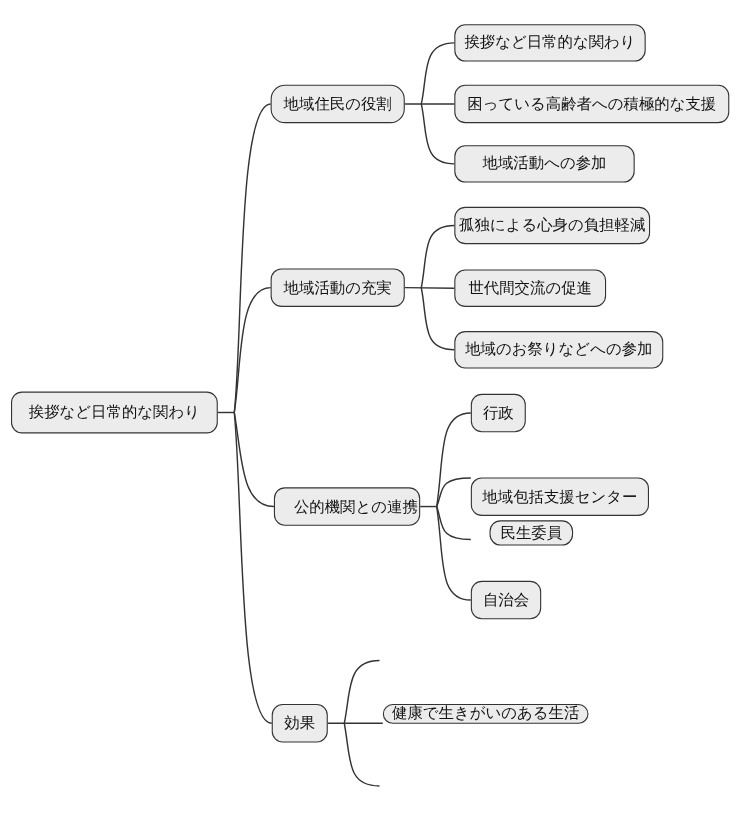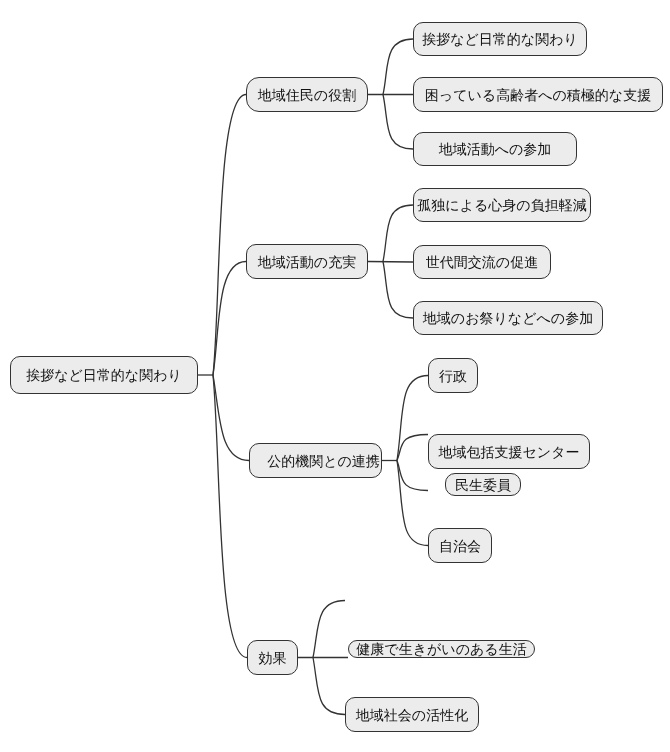--- a/index.html
+++ b/index.html
@@ -86,15 +86,14 @@
   <div class="node" style="left:413px; top:188px; width:178px; height:34px;">孤独による心身の負担軽減</div>
   <div class="node" style="left:413px; top:245px; width:138px; height:34px;">世代間交流の促進</div>
   <div class="node" style="left:413px; top:301px; width:190px; height:34px;">地域のお祭りなどへの参加</div>
 
   <div class="node" style="left:428px; top:358px; width:50px; height:35px;">行政</div>
   <div class="node" style="left:428px; top:434px; width:162px; height:35px;">地域包括支援センター</div>
   <div class="node" style="left:445px; top:473px; width:76px; height:23px;">民生委員</div>
   <div class="node" style="left:428px; top:528px; width:64px; height:35px;">自治会</div>
 
   <div class="node" style="left:348px; top:640px; width:187px; height:18px;">健康で生きがいのある生活</div>
-  <div class="node" style="left:345px; top:697px; width:134px; height:35px;">地域社会の活性化</div>
 
 </div>
 
 </body></html>

